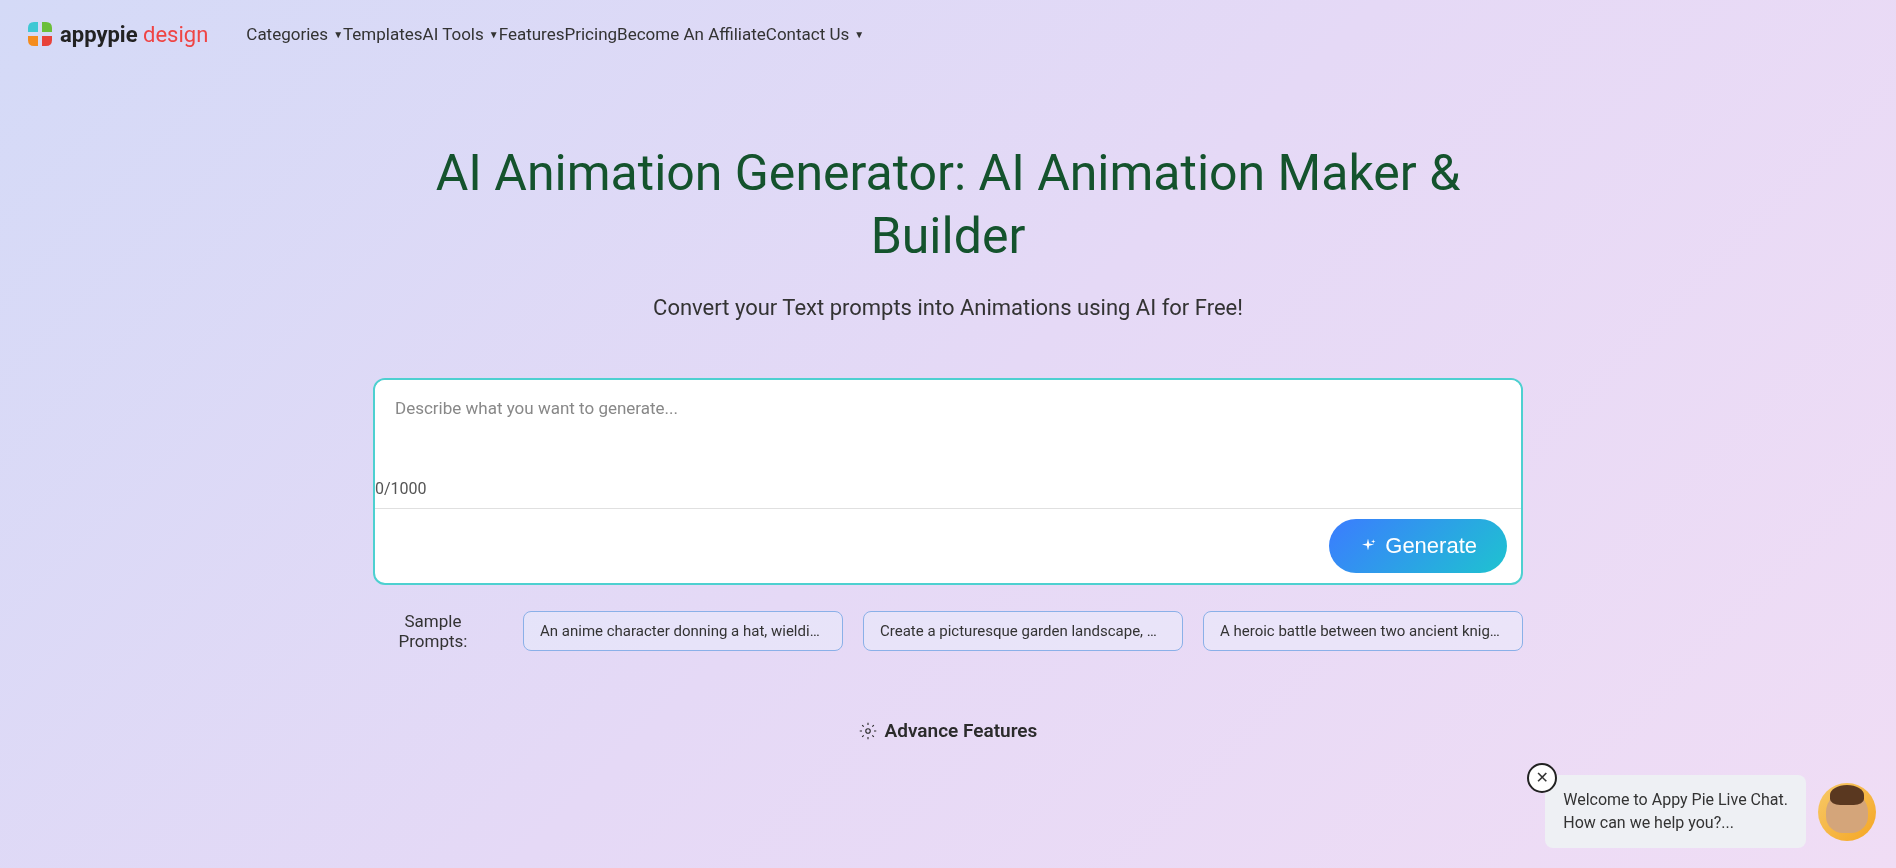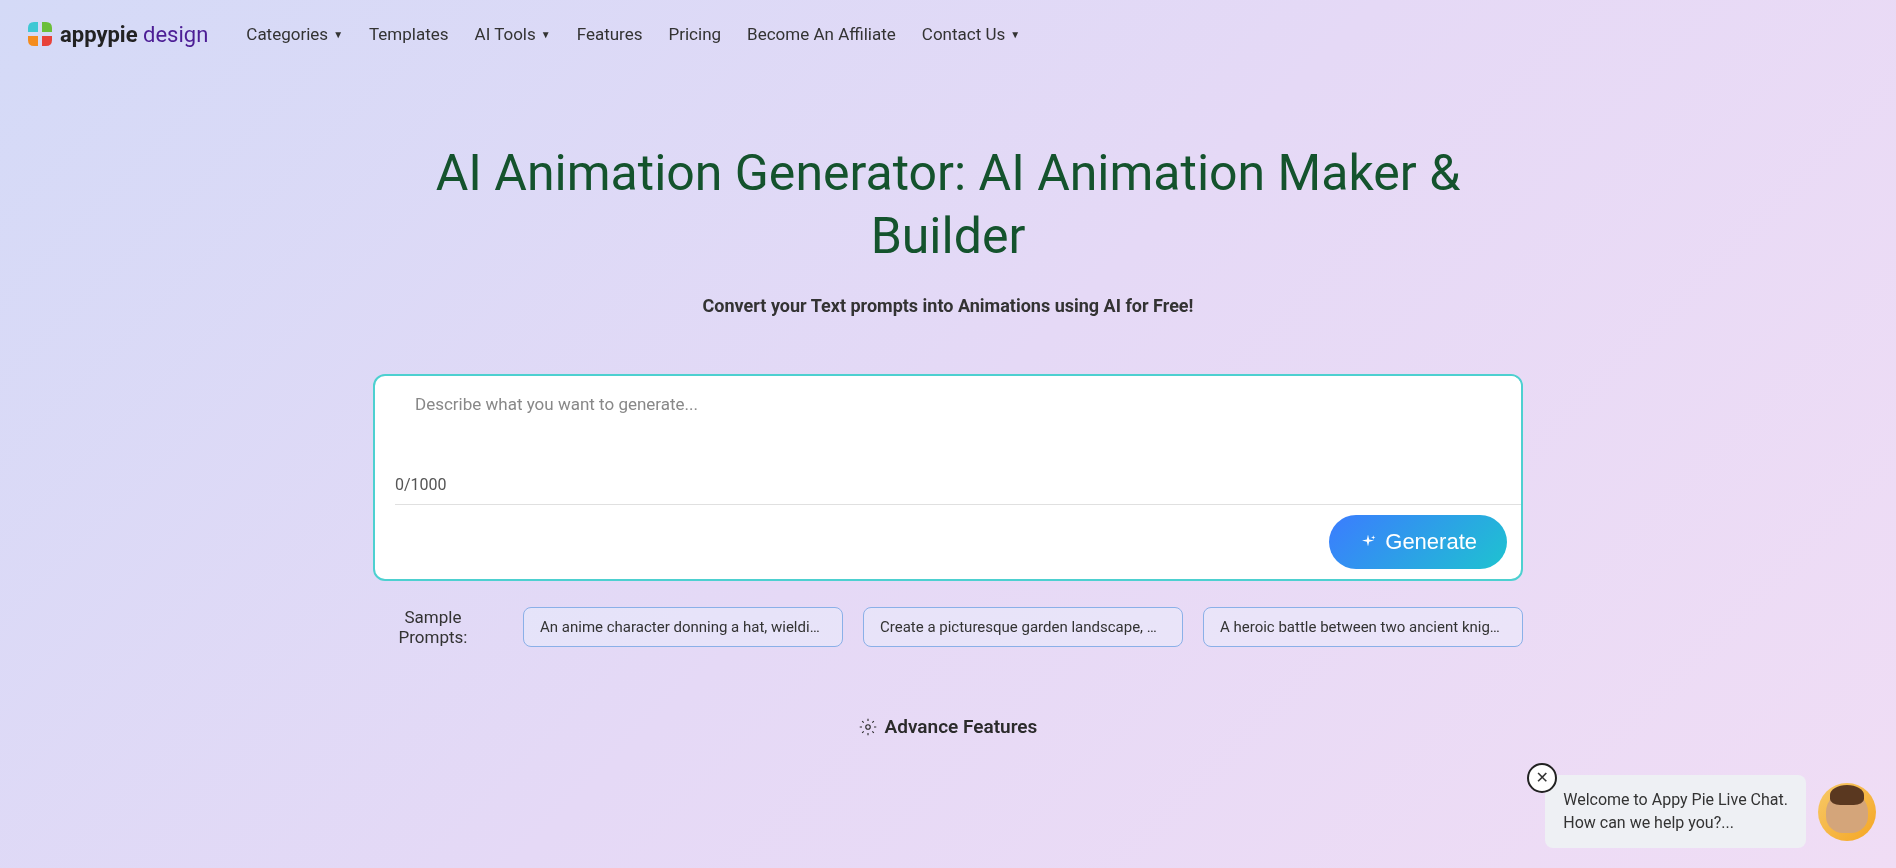--- a/index.html
+++ b/index.html
@@ -14,22 +14,22 @@
   display: flex;
   align-items: center;
   padding: 18px 24px;
   justify-content: space-between;
 }
 .header-left { display: flex; align-items: center; gap: 20px; }
 .logo { display: flex; align-items: center; gap: 4px; }
 .logo-icon { width: 32px; height: 32px; position: relative; }
 .logo-text { font-size: 22px; color: #222; }
 .logo-text .bold { font-weight: 700; }
-.logo-text .light { font-weight: 400; color: #4c1d95; }
-.nav { display: flex; gap: 26px; align-items: center; margin-left: 18px; }
+.logo-text .light { font-weight: 400; color: #ef4444; }
+.nav { display: flex; align-items: center; margin-left: 18px; }
 .nav-item {
   font-size: 17px;
   color: #333;
   cursor: pointer;
   display: flex;
   align-items: center;
   gap: 5px;
 }
 .caret { font-size: 10px; color: #333; }
 .header-right { display: flex; gap: 14px; }
@@ -45,33 +45,32 @@
 .main { text-align: center; padding: 70px 0 0 0; }
 .title {
   font-size: 50px;
   font-weight: 400;
   color: #14532d;
   line-height: 1.25;
   max-width: 1100px;
   margin: 4px auto;
 }
 .subtitle {
-  font-size: 18px;
+  font-size: 22px;
   color: #333;
   margin-top: 28px;
-  font-weight: 700;
+  font-weight: 400;
 }
 .prompt-container {
   width: 1150px;
   margin: 58px auto 0 auto;
   background: #fff;
   border: 2px solid #4dd0d0;
   border-radius: 12px;
   overflow: hidden;
-  padding-left: 20px;
 }
 .prompt-textarea {
   width: 100%;
   border: none;
   resize: none;
   padding: 18px 20px 10px 20px;
   font-size: 17px;
   font-family: inherit;
   outline: none;
   min-height: 95px;

